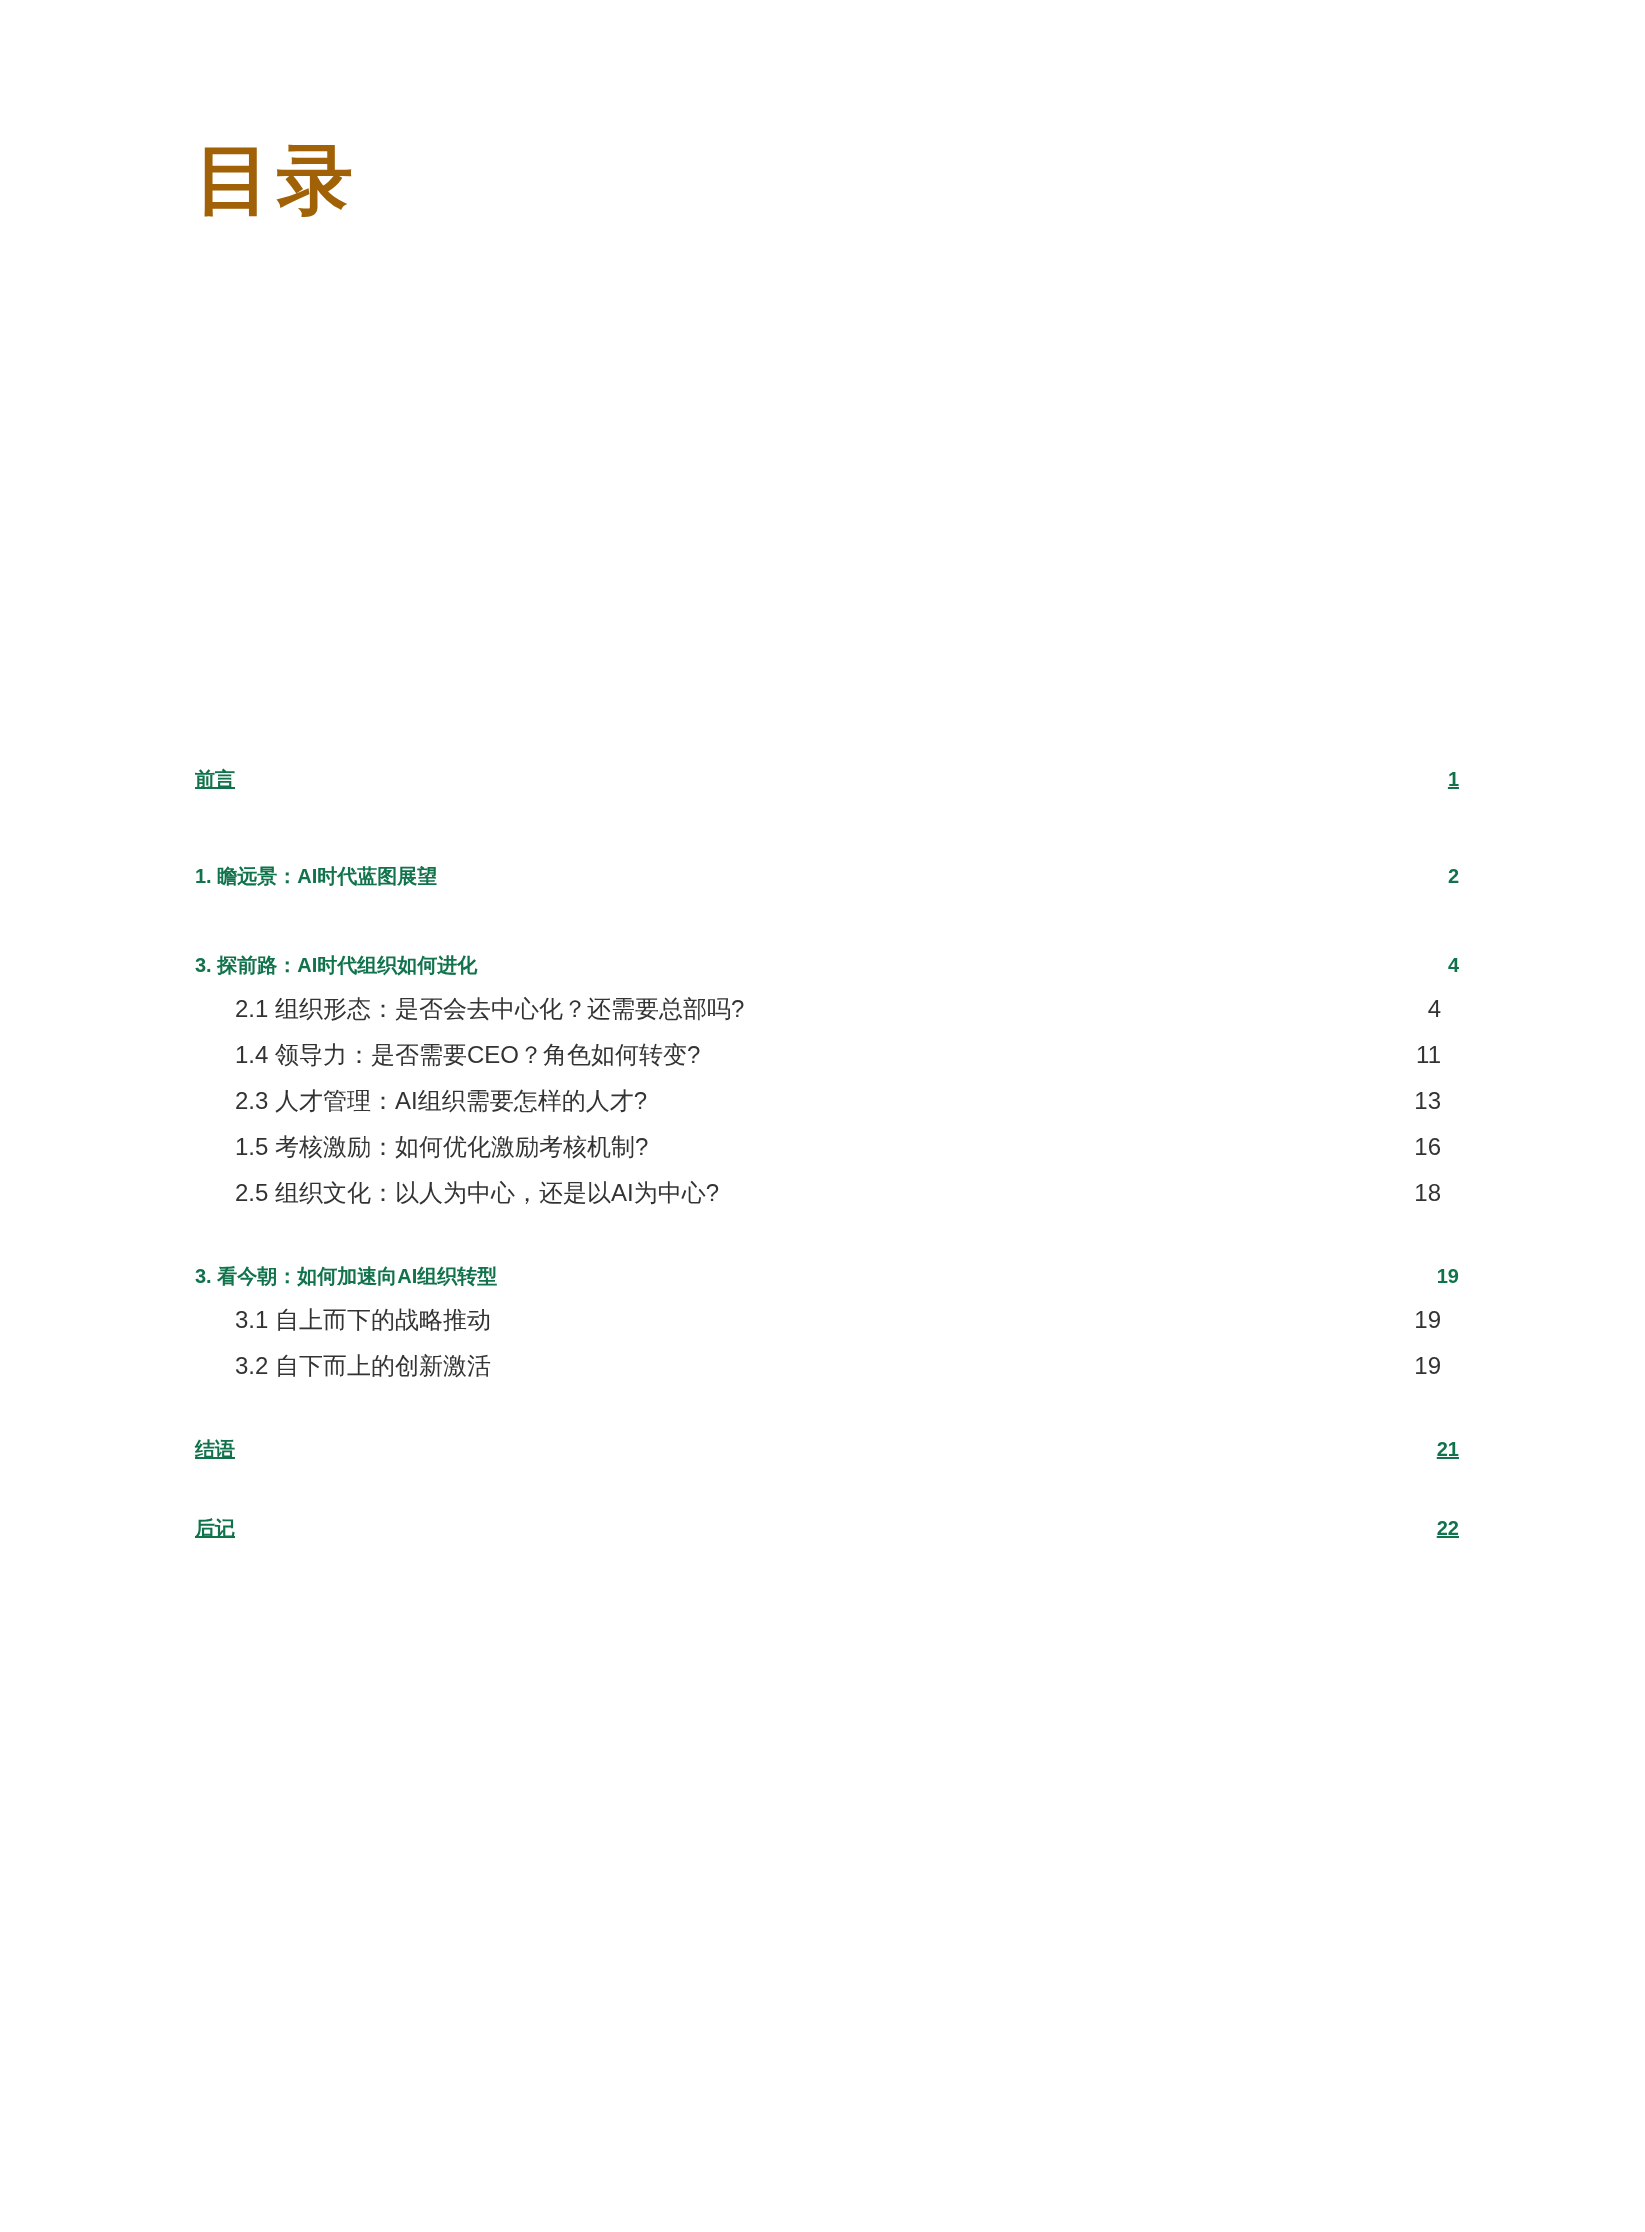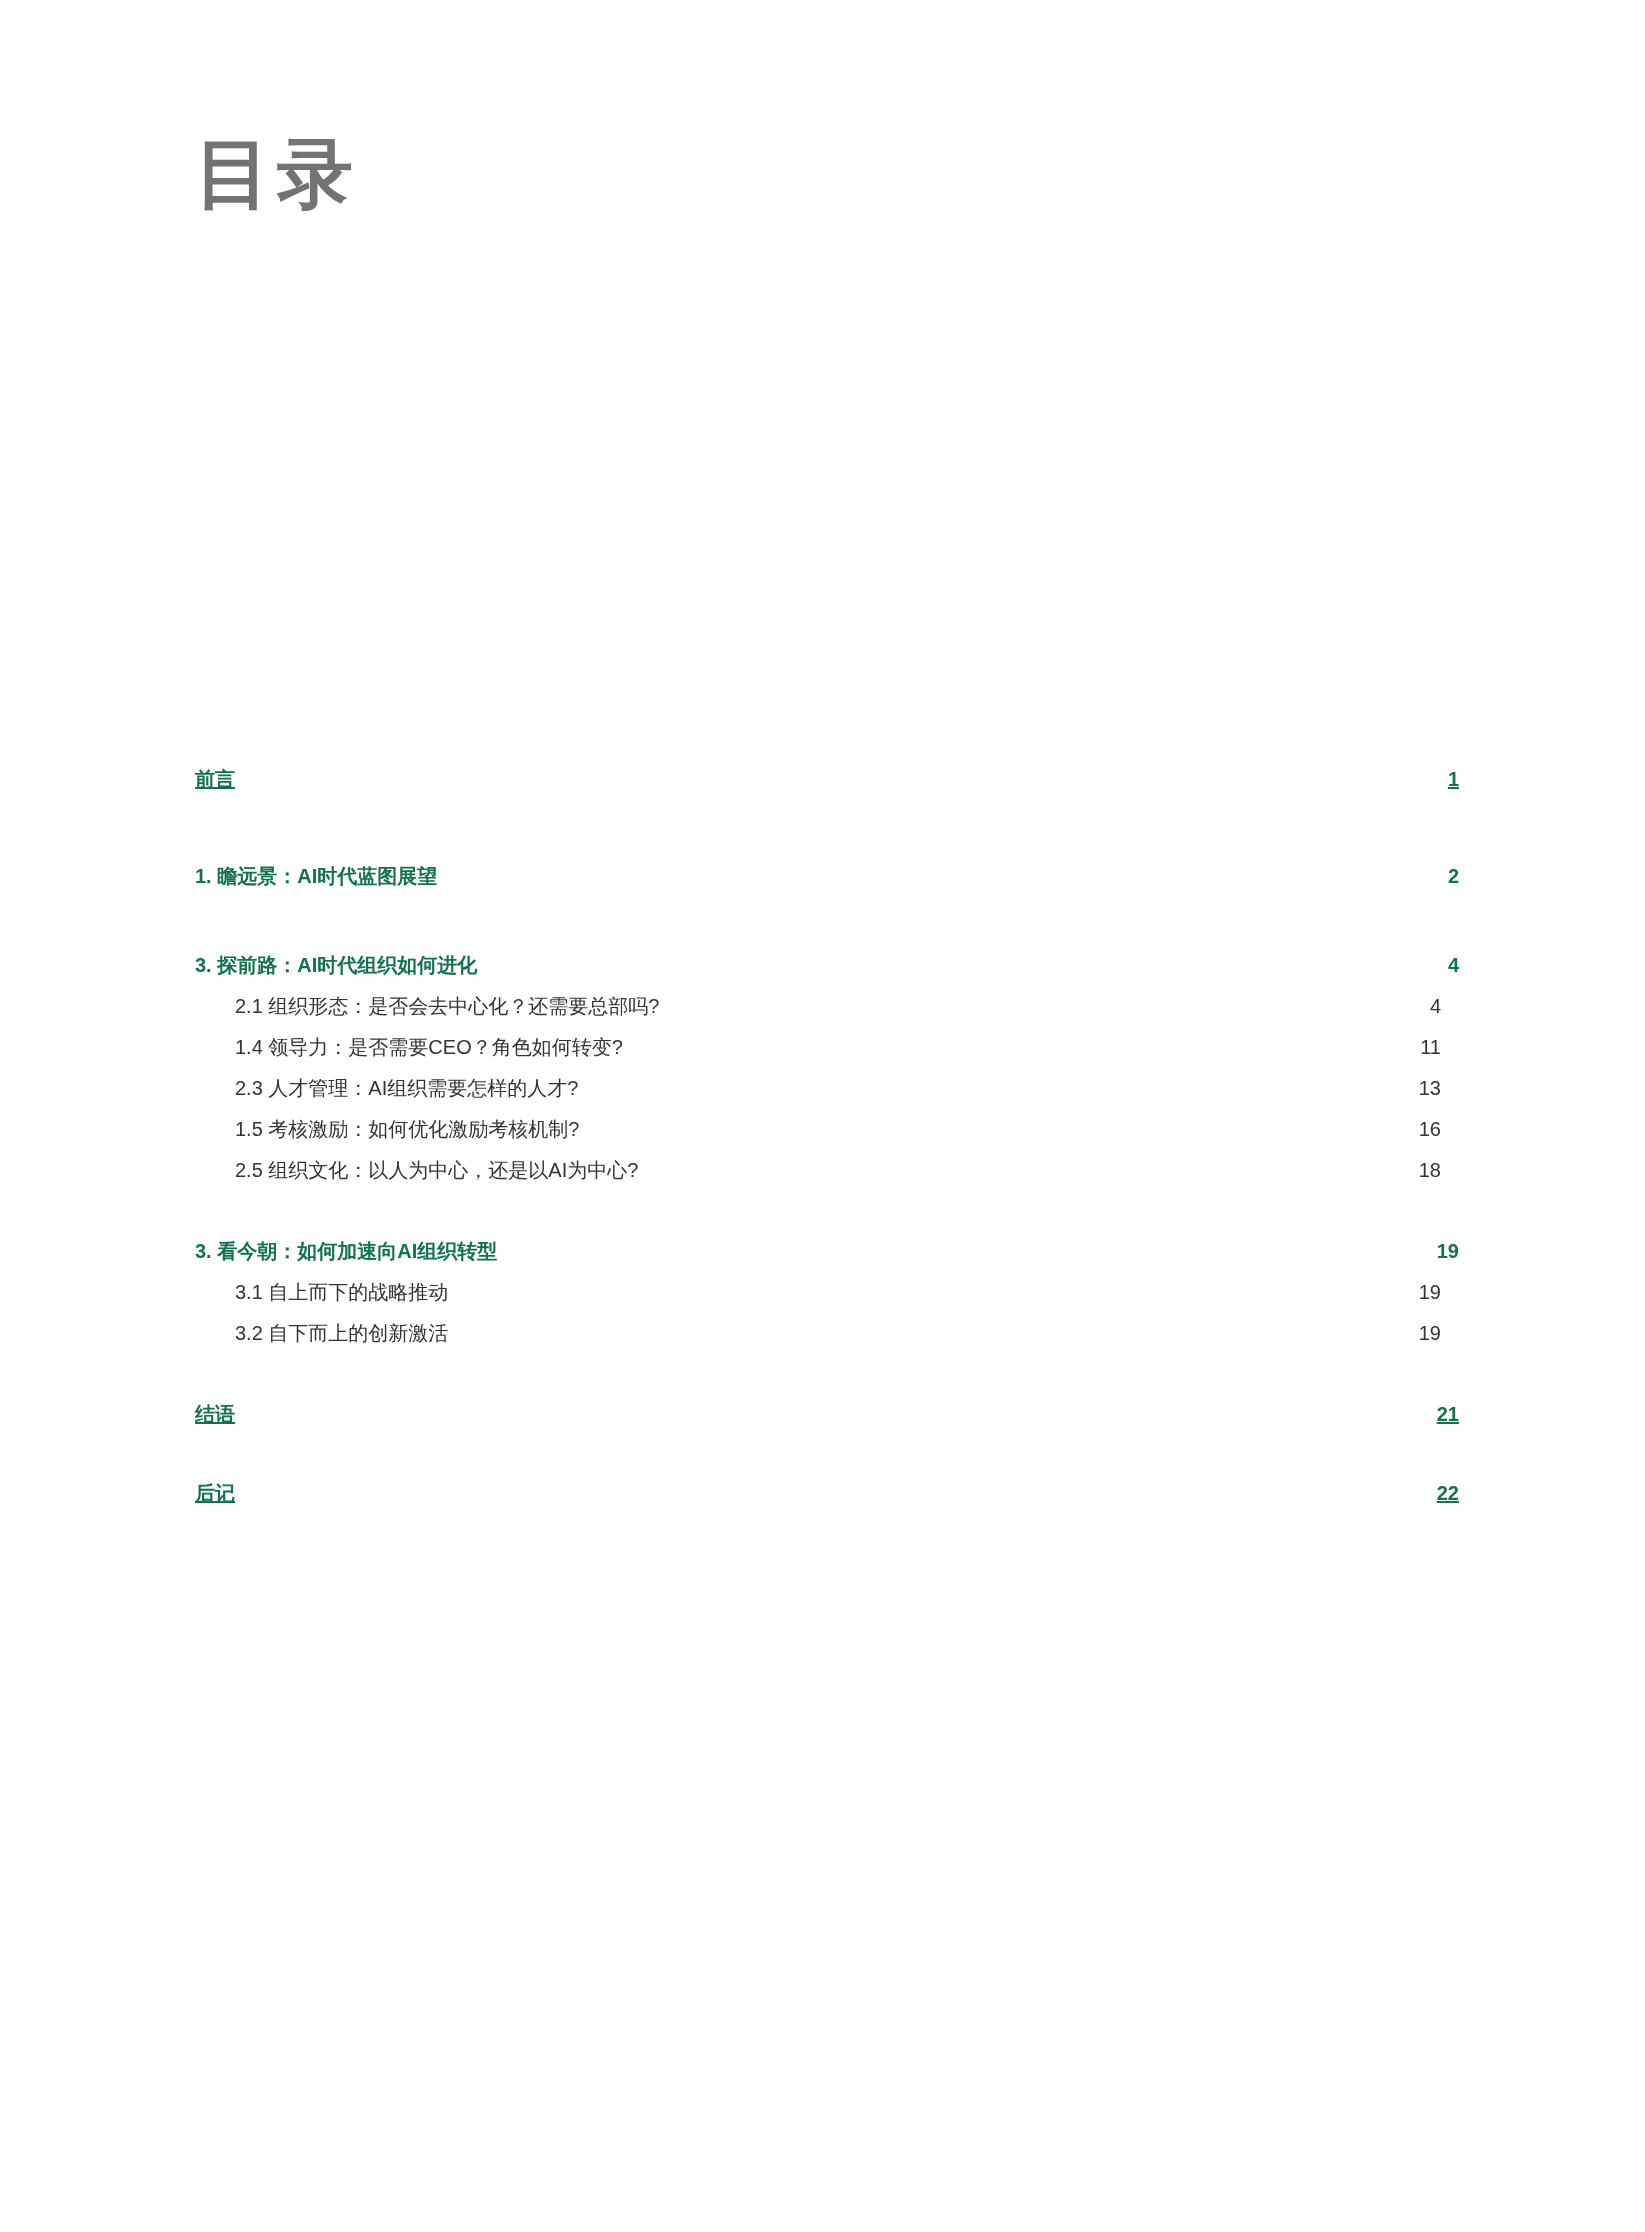--- a/index.html
+++ b/index.html
@@ -15,24 +15,24 @@
     width: 1646px;
     height: 2233px;
     background: #ffffff;
     box-sizing: border-box;
     overflow: hidden;
   }
   .title {
     position: absolute;
     left: 195px;
     top: 139px;
-    font-family: Liberation Mono, monospace;
+    font-family: Liberation Serif, serif;
     font-size: 76px;
     font-weight: 700;
-    color: #737373;
+    color: #a16207;
     letter-spacing: 6px;
     line-height: 1.1;
   }
   .toc {
     position: absolute;
     left: 195px;
     top: 766px;
     width: 1264px;
   }
   .entry {
@@ -68,21 +68,21 @@
     font-weight: 700;
     color: #11734b;
   }
   .lvl1 .page-num {
     font-weight: 700;
     color: #11734b;
   }
 
   
   .lvl2 {
-    font-size: 20px;
+    font-size: 24px;
     font-weight: 400;
     color: #333333;
     padding-left: 40px;
     box-sizing: border-box;
   }
   .lvl2 .page-num {
     font-weight: 400;
     color: #333333;
     padding-right: 18px;
   }

